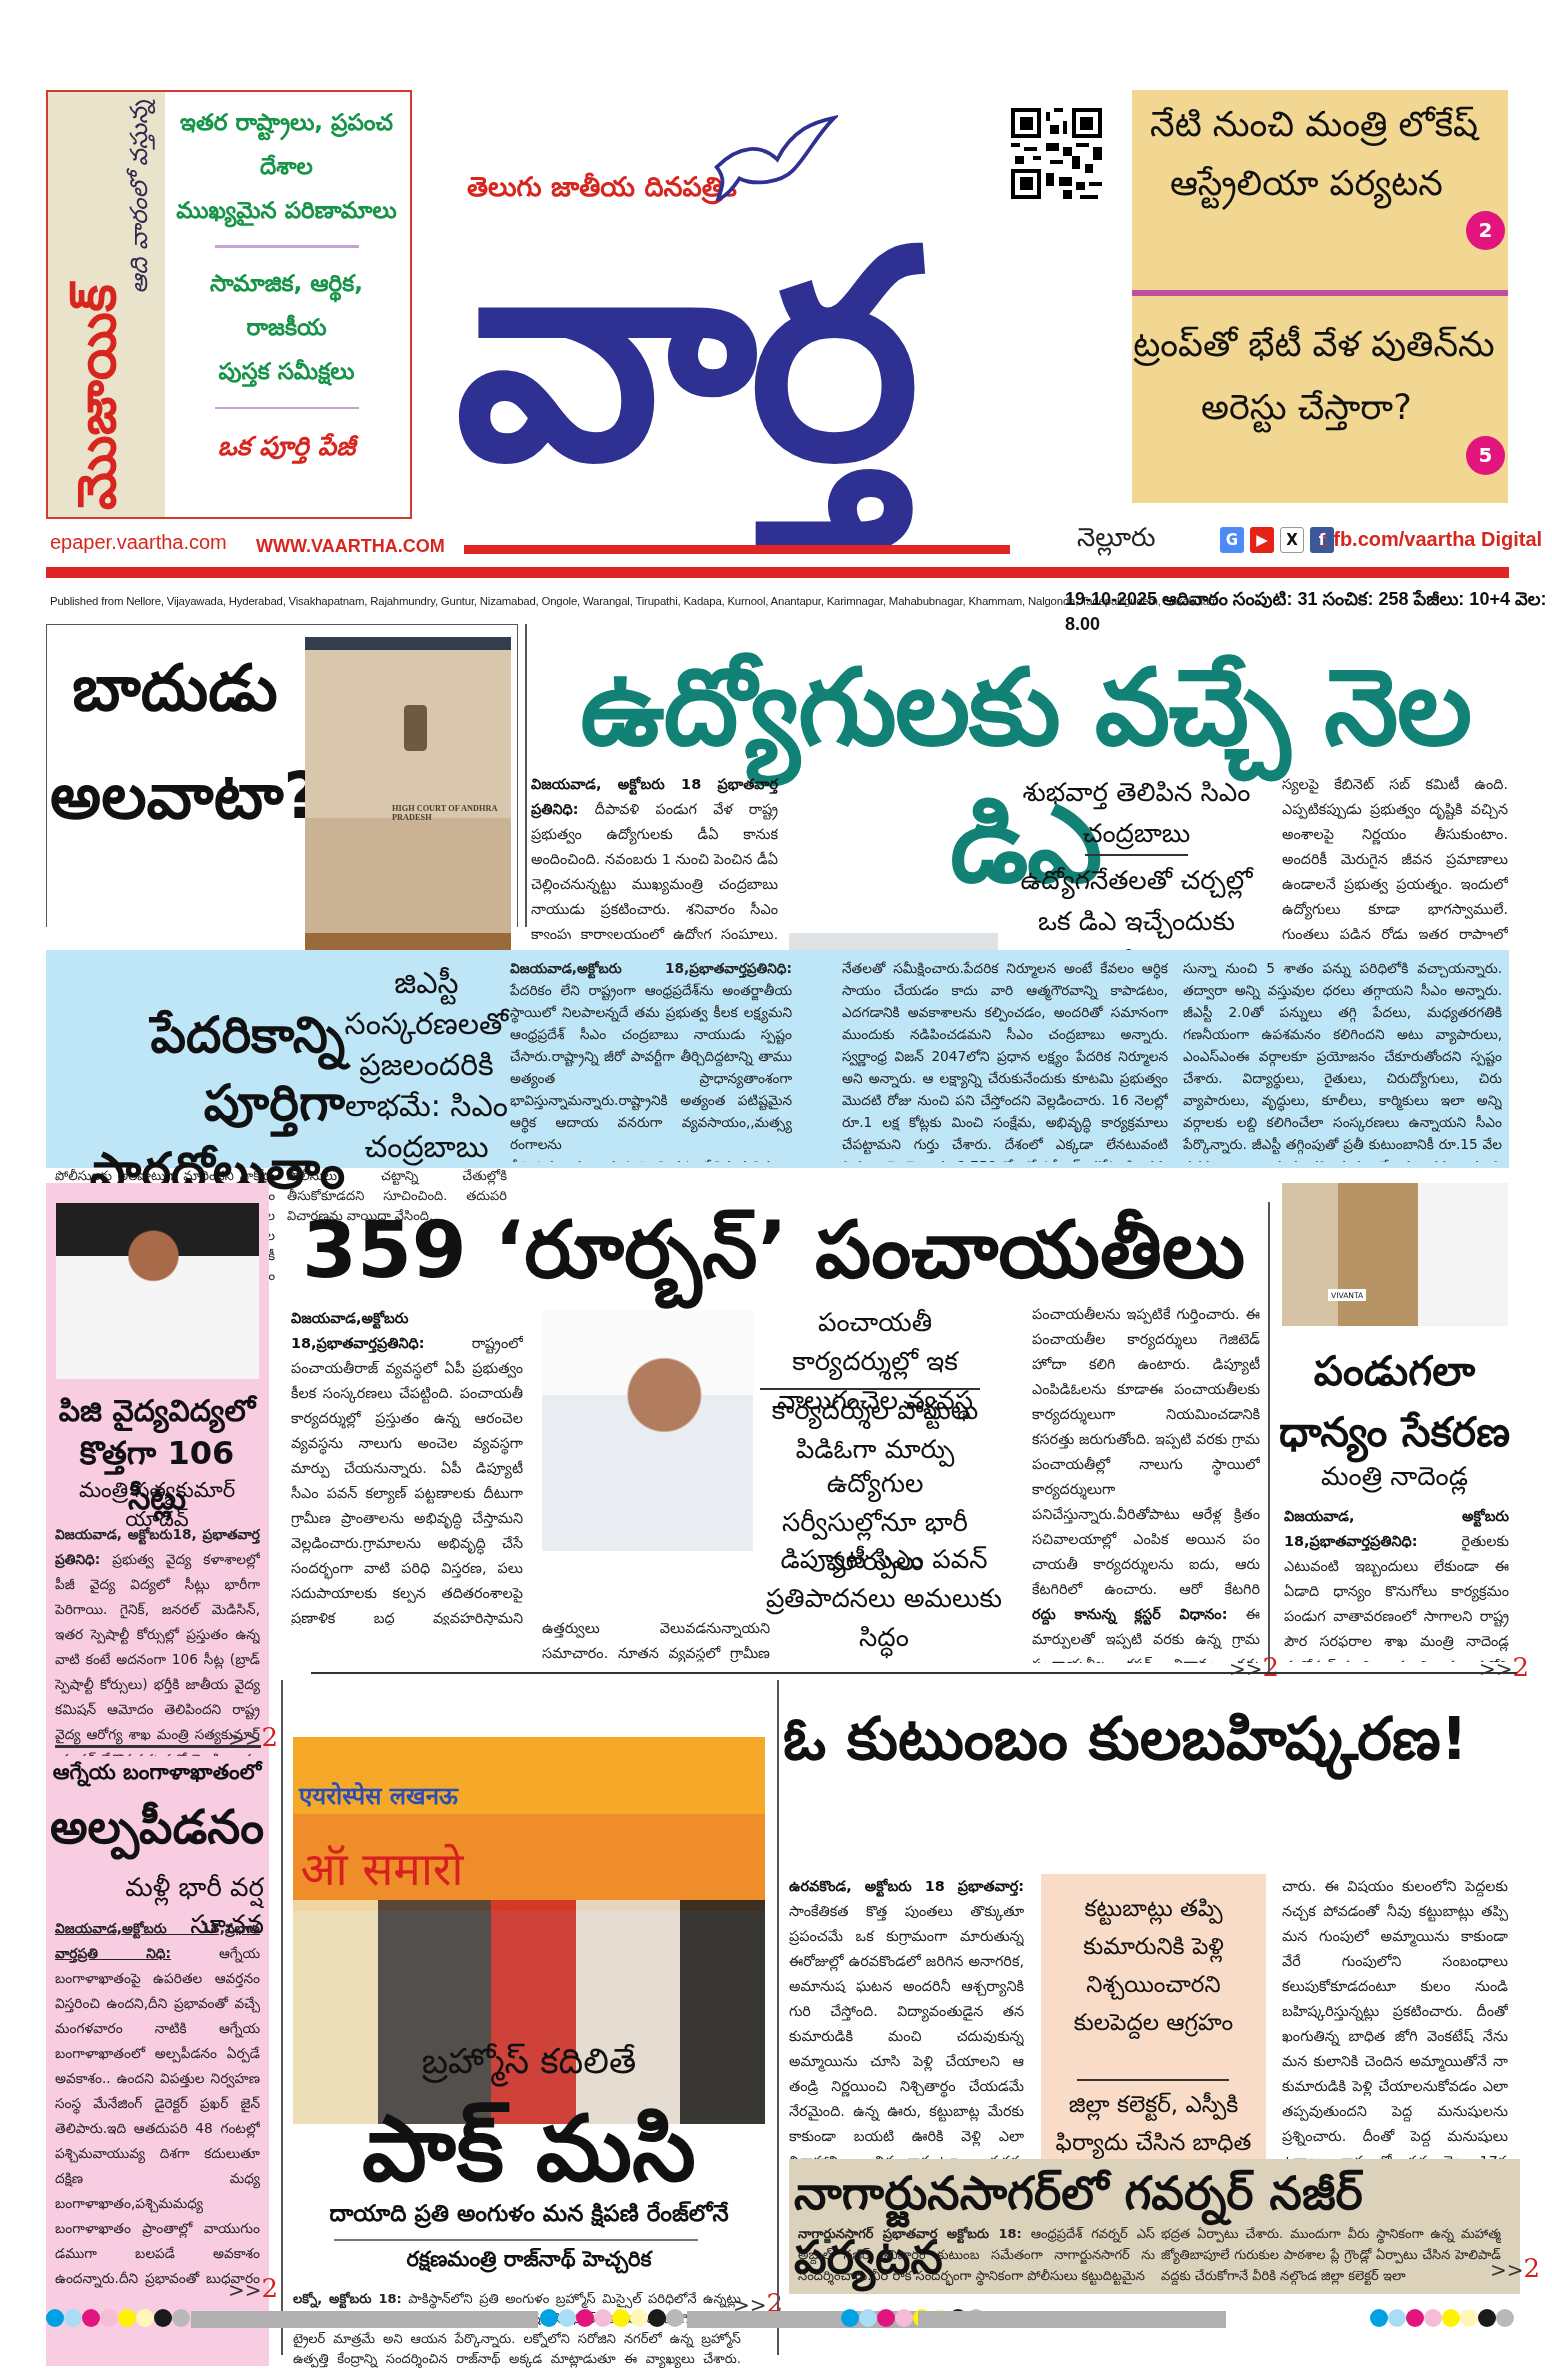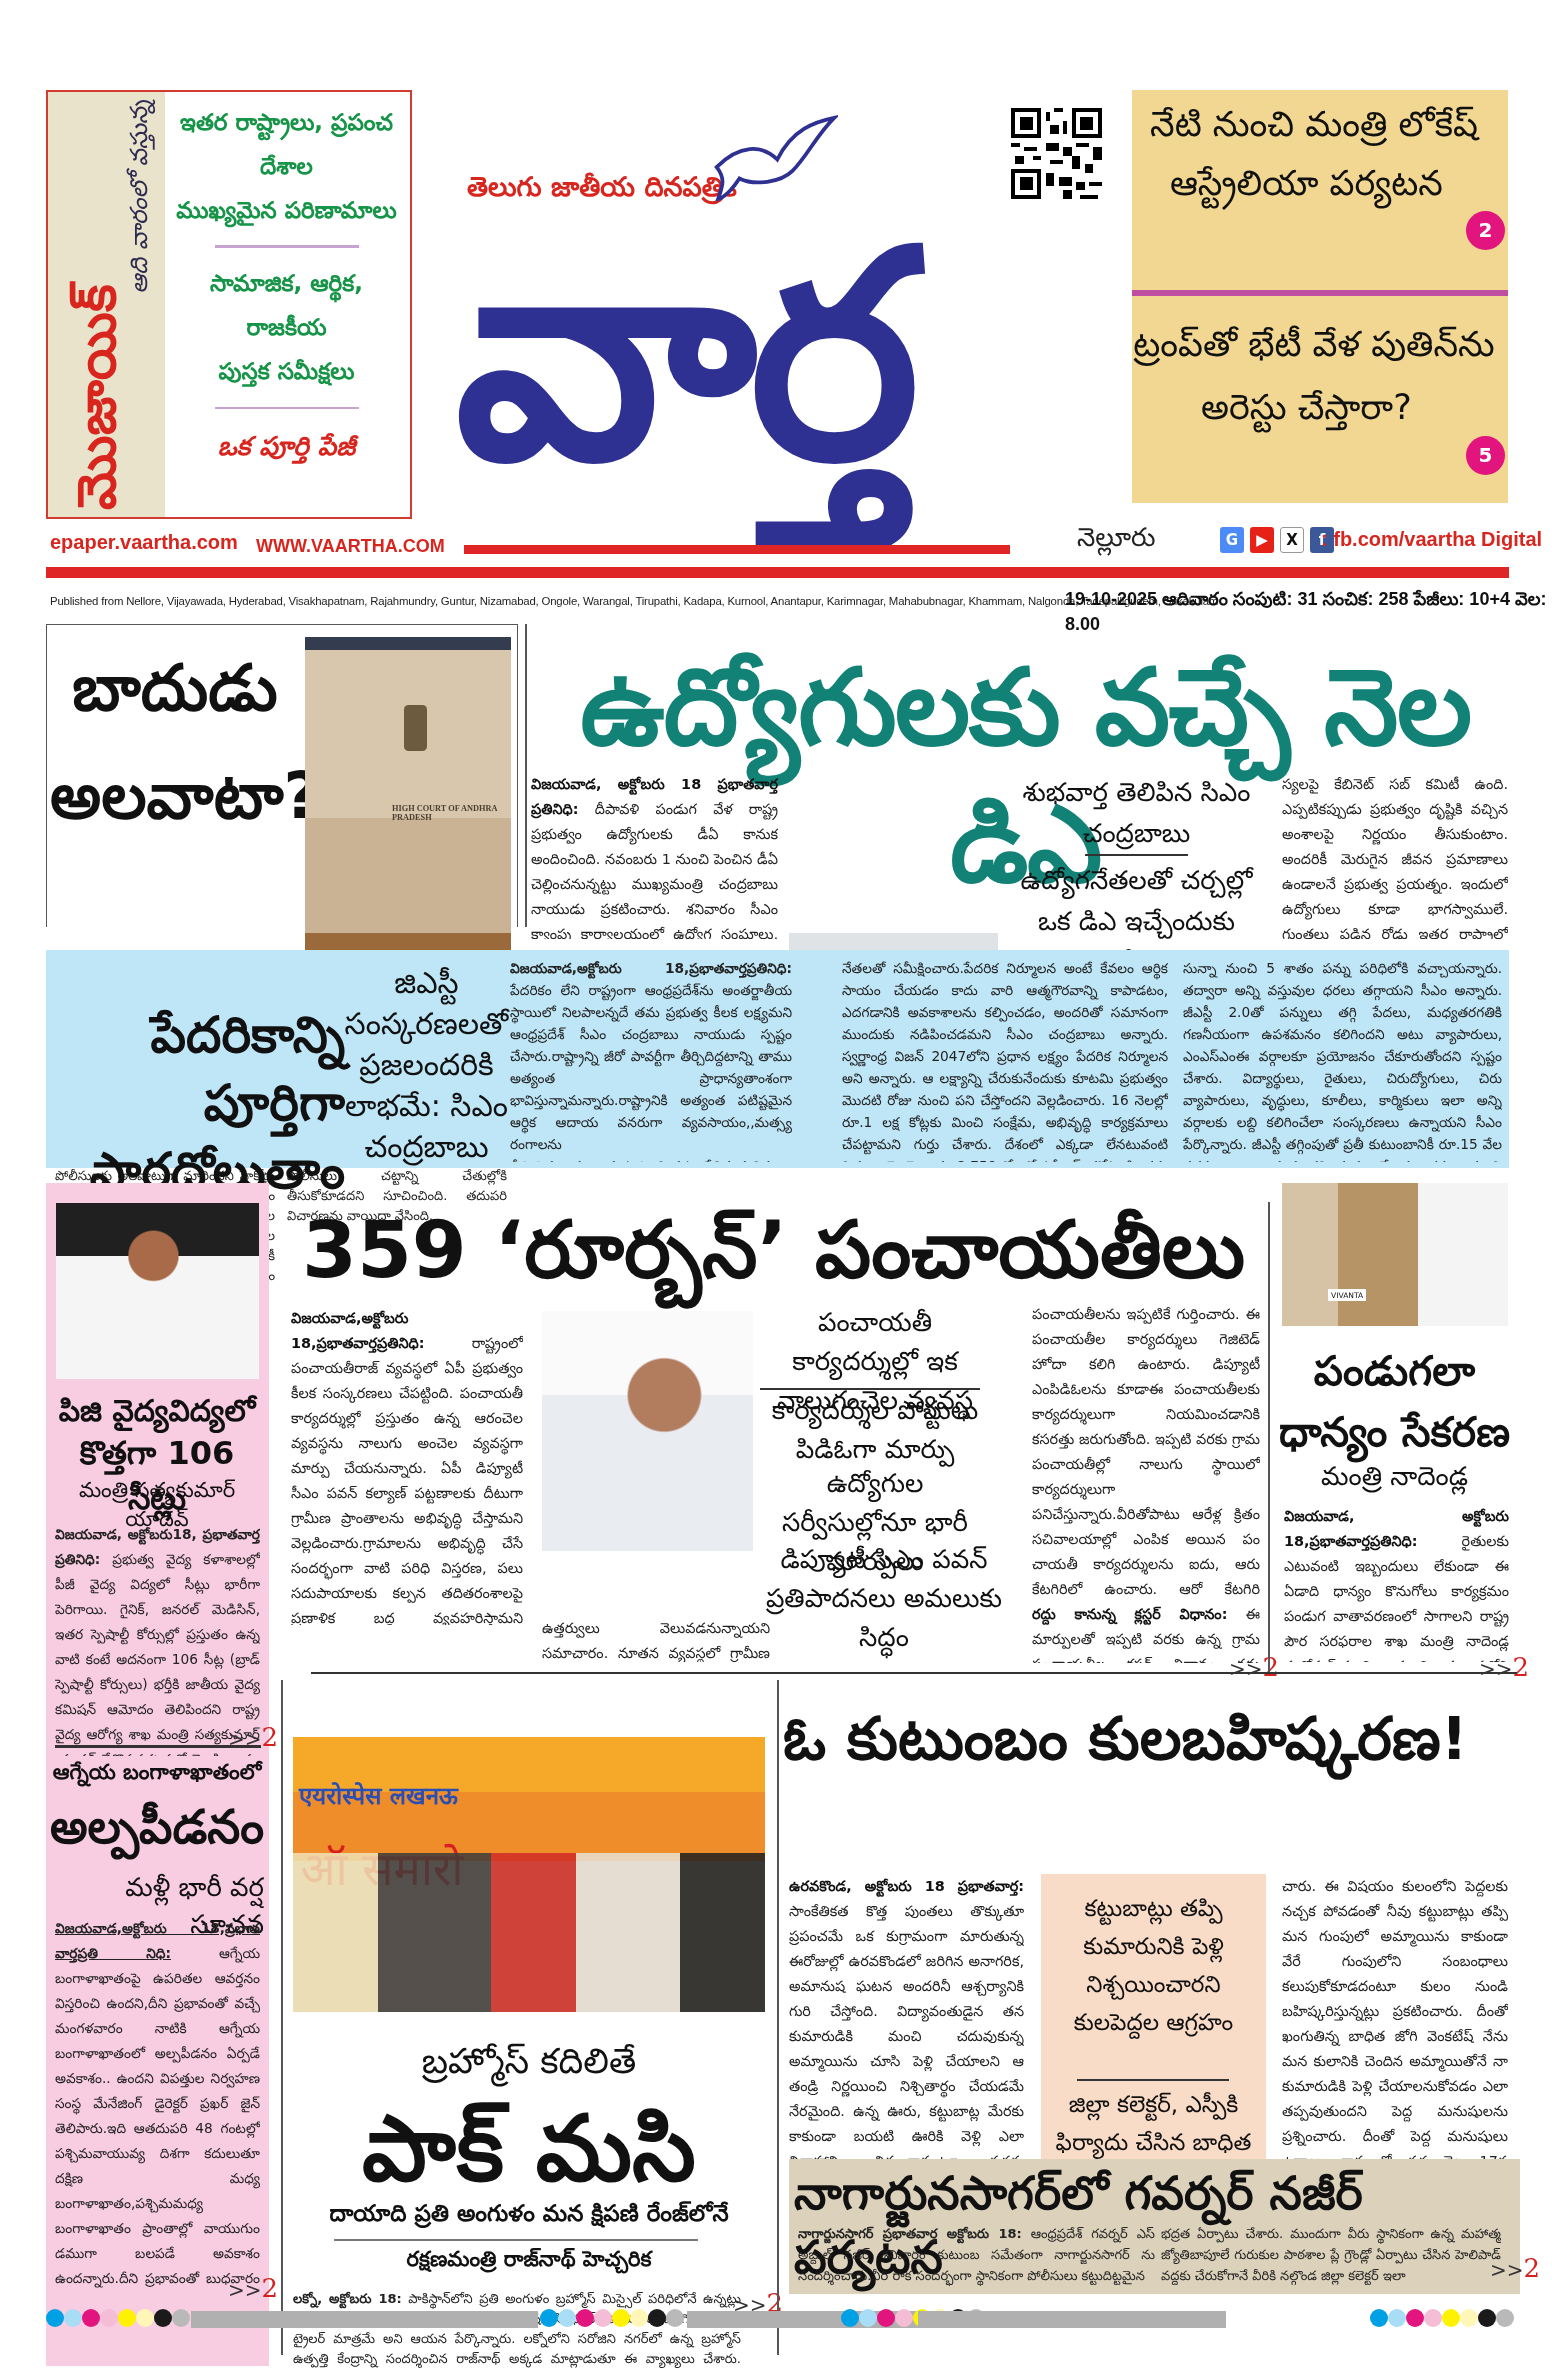--- a/index.html
+++ b/index.html
@@ -15,21 +15,21 @@
   
   #promo-box { left: 46px; top: 90px; width: 366px; height: 429px; border: 2.3px solid #d23b32; }
   #promo-sidebar { position: absolute; left: 0; top: 0; width: 117px; height: 100%; background: #e9e3cc; overflow: hidden; }
   #promo-sidebar .vt { position: absolute; left: 15px; top: 7.6px; width: 99px; height: 410px; writing-mode: vertical-rl; transform: rotate(180deg); color: #d8261f; font-weight: bold; font-size: 53px; line-height: 67px; }
   #promo-sidebar .vt2 { position: absolute; left: 74px; top: 7.6px; writing-mode: vertical-rl; transform: rotate(180deg); color: #2f2a4f; font-style: italic; font-size: 24px; }
   #promo-lines { position: absolute; left: 121px; top: 7.6px; width: 235px; text-align: center; }
   .promo-green { color: #169447; font-size: 23px; line-height: 44px; font-weight: bold; }
   .promo-div { width: 144px; height: 2.3px; background: #c9a3cf; margin: 13.7px auto; }
   .promo-blue { color: #2a2f86; font-size: 21px; line-height: 39px; font-weight: bold; }
   .promo-red { color: #d8261f; font-size: 26px; line-height: 46px; font-weight: bold; font-style: italic; }
-  #epaper { left: 50px; top: 531px; color: #d8261f; font-weight: bold; font-size: 20px; font-family: "Liberation Sans", sans-serif; }
+  #epaper { left: 50px; top: 531px; color: #d8261f; font-weight: normal; font-size: 20px; font-family: "Liberation Sans", sans-serif; }
   #website { left: 256px; top: 536px; color: #d8261f; font-weight: bold; font-size: 18px; font-family: "Liberation Sans", sans-serif; }
 
   #tagline { left: 467px; top: 171px; color: #d8261f; font-size: 27px; font-weight: bold; }
   #logo-text { left: 455px; top: 190px; width: 531px; height: 341px; color: #2f3192; font-size: 288px; font-weight: bold; line-height: 334px; letter-spacing: -7.6px; }
   #logo-bird { left: 709px; top: 114px; width: 129px; height: 91px; }
   #logo-redbar { left: 464px; top: 545px; width: 546px; height: 9px; background: #e02526; }
   #qr { left: 1011px; top: 108px; width: 91px; height: 91px; }
 
   #teaser-box { left: 1132px; top: 90px; width: 376px; height: 413px; background: #f1d791; }
   .teaser { position: absolute; left: 0; width: 364px; text-align: center; font-size: 35px; line-height: 52px; color: #111; }
@@ -80,21 +80,21 @@
   #rurban-col2 { left: 542px; top: 1558px; width: 234px; }
   #rurban-col3 { left: 1032px; top: 1302px; width: 228px; }
 
   
   #nad-photo { left: 1282px; top: 1183px; width: 226px; height: 143px; background: linear-gradient(90deg,#d6c3a6 0 25%,#b69466 25% 60%,#f4f4f4 60% 100%); }
   #nad-headline { left: 1274px; top: 1341px; width: 241px; text-align: center; font-weight: bold; font-size: 41px; line-height: 61px; }
   #nad-sub { left: 1274px; top: 1461px; width: 241px; text-align: center; font-size: 26px; }
   #nad-body { left: 1284px; top: 1504px; width: 225px; }
 
   
-  #brahmos-photo { left: 293px; top: 1737px; width: 472px; height: 275px; background: linear-gradient(180deg,#f6a829 0 20%,#ee8d2a 20% 45%,#cfc3b1 45% 100%); overflow: hidden; }
+  #brahmos-photo { left: 293px; top: 1737px; width: 472px; height: 387px; background: linear-gradient(180deg,#f6a829 0 20%,#ee8d2a 20% 45%,#cfc3b1 45% 100%); overflow: hidden; }
   #brahmos-photo .banner { position: absolute; left: 6px; top: 41px; color: #2a4eb4; font-size: 24px; font-weight: bold; }
   #brahmos-photo .banner2 { position: absolute; left: 7.6px; top: 99px; color: #d82020; font-size: 46px; font-weight: normal; }
   #brahmos-photo .people { position: absolute; left: 0; bottom: 0; width: 100%; height: 58%; background: linear-gradient(90deg,#f0e2b6 0 18%,#3e3b3a 18% 42%,#cf2b25 42% 60%,#e8e1d6 60% 82%,#1f1f1f 82% 100%); opacity: 0.85; }
   #brahmos-kicker { left: 293px; top: 2041px; width: 472px; text-align: center; font-size: 35px; }
   #brahmos-headline { left: 293px; top: 2092px; width: 472px; text-align: center; font-weight: bold; font-size: 91px; line-height: 114px; }
   #brahmos-sub1 { left: 293px; top: 2200px; width: 472px; text-align: center; font-size: 23px; font-weight: bold; }
   #brahmos-sub2 { left: 293px; top: 2247px; width: 472px; text-align: center; font-size: 21px; font-weight: bold; }
   #brahmos-body { left: 293px; top: 2289px; width: 448px; font-size: 13px; line-height: 20px; color: #222; text-align: justify; }
 
   

